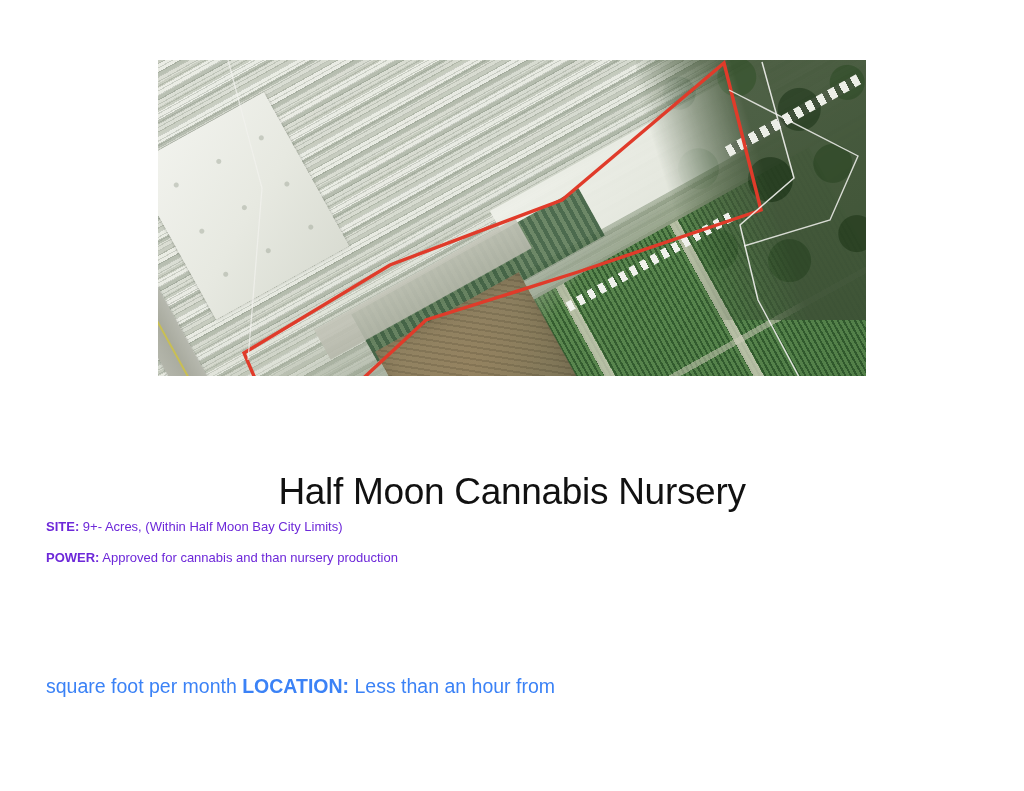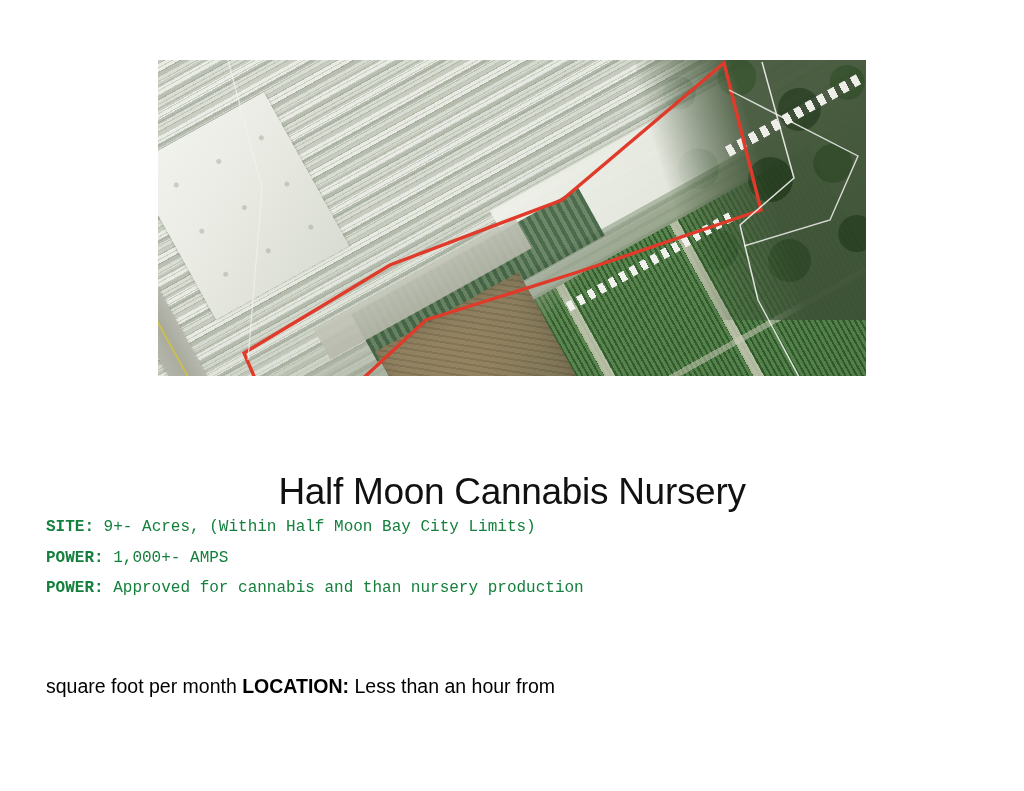--- a/index.html
+++ b/index.html
@@ -317,38 +317,37 @@
     color: #111111;
   }
 
   #spec-list {
     position: absolute;
     left: 46px;
     top: 512px;
     width: 940px;
   }
   .spec-line {
-    font-size: 16px;
+    font-size: 13px;
     line-height: 30.5px;
-    color: #15803d;
+    color: #6d28d9;
     white-space: nowrap;
-    font-family: Liberation Mono, monospace;
   }
   .spec-label {
     font-weight: bold;
   }
 
   #footnote {
     position: absolute;
     left: 46px;
     top: 672px;
     width: 620px;
     font-size: 19.5px;
     line-height: 28px;
-    color: #000000;
+    color: #3b82f6;
   }
   .footnote-label { font-weight: bold; }
 </style>
 </head>
 <body>
 
 <div id="aerial-figure">
 
   <div class="map-layer" id="map-base"></div>
   <div class="map-layer" id="map-greenhouse-bands"></div>
@@ -394,22 +393,19 @@
   </div>
 </div>
 
 <div id="listing-title">Half Moon Cannabis Nursery</div>
 
 <div id="spec-list">
   <div class="spec-line">
     <span class="spec-label">SITE:</span><span> 9+- Acres, (Within Half Moon Bay City Limits)</span>
   </div>
   <div class="spec-line">
-    <span class="spec-label">POWER:</span><span> 1,000+- AMPS</span>
-  </div>
-  <div class="spec-line">
     <span class="spec-label">POWER:</span><span> Approved for cannabis and than nursery production</span>
   </div>
 </div>
 
 <div id="footnote">
   <span> square foot per month </span><span class="footnote-label">LOCATION:</span><span> Less than an hour from</span>
 </div>
 
 </body></html>

